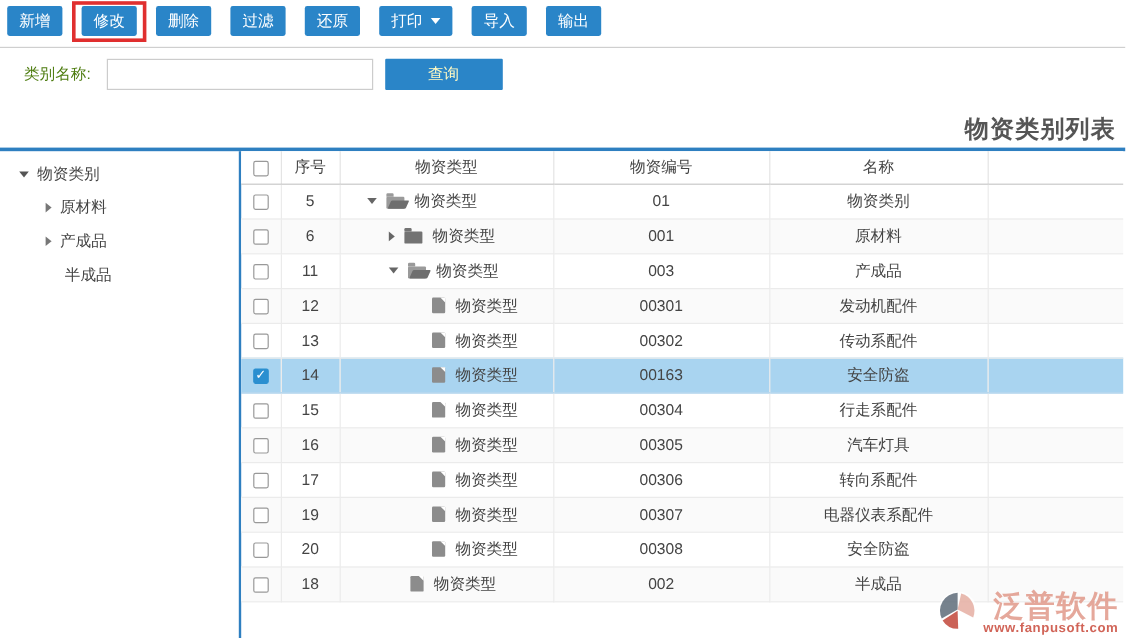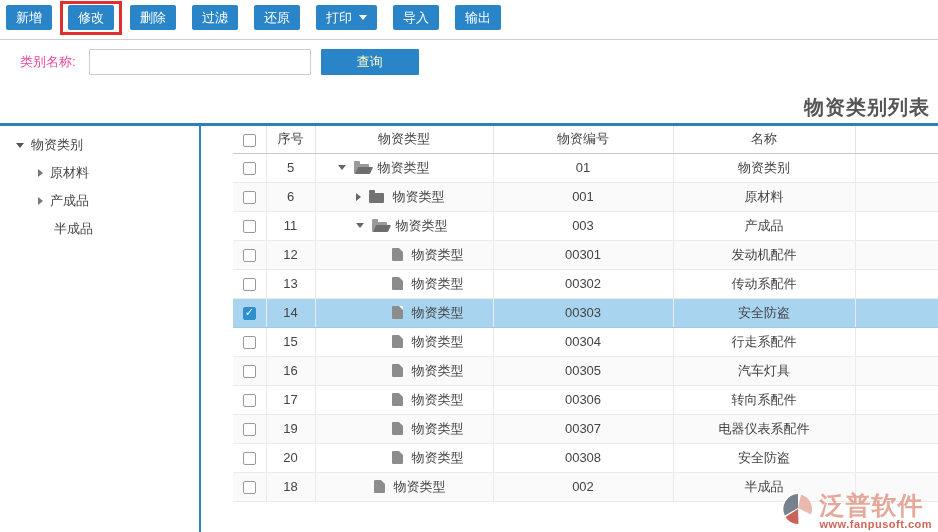--- a/index.html
+++ b/index.html
@@ -12,32 +12,32 @@
             border:none; border-radius:2px; font-size:13px; font-family:inherit; cursor:pointer;
             display:flex; align-items:center; white-space:nowrap; }
   .hl-wrap { position:relative; display:inline-block; margin-right:16px; }
   .hl-wrap .tb-btn { margin-right:0; }
   .hl-box { position:absolute; left:-8px; right:-8px; top:-4px; bottom:-5px; border:3px solid #e02f2f; pointer-events:none; }
   .caret { width:0; height:0; border-left:4px solid transparent; border-right:4px solid transparent;
            border-top:5px solid #fff; margin-left:7px; display:inline-block; }
 
   
   .searchrow { height:44px; display:flex; align-items:center; padding-left:20px; }
-  .searchrow label { font-size:13px; color:#ec4899; margin-right:13px; }
+  .searchrow label { font-size:13px; color:#4d7c0f; margin-right:13px; }
   .search-input { width:222px; height:26px; border:1px solid #ccc; font-size:13px; padding:0 6px; font-family:inherit; }
   .query-btn { width:98px; height:26px; margin-left:10px; background:#2a85c8; color:#fef9c3; border:none;
                font-size:13px; font-family:inherit; cursor:pointer; border-radius:1px; }
 
   
   .titlerow { height:39px; text-align:right; padding:10px 8px 0 16px; }
   .page-title { font-size:20px; font-weight:bold; color:#555; letter-spacing:1px; }
   .blue-rule { height:3px; background:#2e7fc0; }
 
   
-  .content { display:flex; height:406px;gap:32px; }
+  .content { display:flex; height:406px; }
   .tree { width:201px; border-right:2px solid #2e7fc0; padding-top:5px; flex:none; }
   .tree-item { height:28px; display:flex; align-items:center; font-size:13px; color:#444; cursor:pointer; }
   .tree-item.lv1 { padding-left:16px; }
   .tree-item.lv2 { padding-left:38px; }
   .t-arr { display:inline-block; margin-right:7px; flex:none; }
   .t-down { width:0; height:0; border-left:4px solid transparent; border-right:4px solid transparent; border-top:5px solid #555; }
   .t-right { width:0; height:0; border-top:4px solid transparent; border-bottom:4px solid transparent; border-left:5px solid #777; }
   .t-none { width:9px; }
 
   
@@ -71,21 +71,21 @@
   .ic-file { width:11px; height:13px; background:#8c8c8c; border-radius:1px; }
   .ic-file::before { content:""; position:absolute; top:0; right:0; width:0; height:0; border-top:4px solid #fff; border-left:4px solid transparent; }
 
   
   .cb { display:inline-block; width:13px; height:13px; border:1px solid #999; border-radius:2px; background:#fff; vertical-align:middle; cursor:pointer; position:relative; }
   .cb.checked { background:#2b8fd0; border-color:#2b8fd0; }
   .cb.checked::after { content:"\2713"; position:absolute; left:1px; top:-2px; color:#fff; font-size:11px; font-weight:bold; }
 
   
   .watermark { position:absolute; right:6px; bottom:2px; display:flex; align-items:flex-start; opacity:.85; }
-  .wm-text { margin-left:4px; text-align:left; }
+  .wm-text { margin-left:4px; text-align:right; }
   .wm-brand { font-size:25px; font-weight:bold; color:#e1998a; line-height:26px; letter-spacing:1px; }
   .wm-url { font-size:11px; font-weight:bold; color:#c94a3b; letter-spacing:.5px; }
 </style>
 </head>
 <body>
 
 <div class="page">
 
   <div class="toolbar">
     <button class="tb-btn">新增</button>
@@ -231,21 +231,21 @@
 
         <tr class="sel">
           <td><span class="cb checked"></span></td>
           <td>14</td>
           <td class="ind3">
                 <div class="tc">
                   <span class="ic ic-file"></span>
                   <span>物资类型</span>
                 </div>
               </td>
-          <td>00303</td>
+          <td>00163</td>
           <td>安全防盗</td>
           <td></td>
         </tr>
 
         <tr>
           <td><span class="cb"></span></td>
           <td>15</td>
           <td class="ind3">
                 <div class="tc">
                   <span class="ic ic-file"></span>

